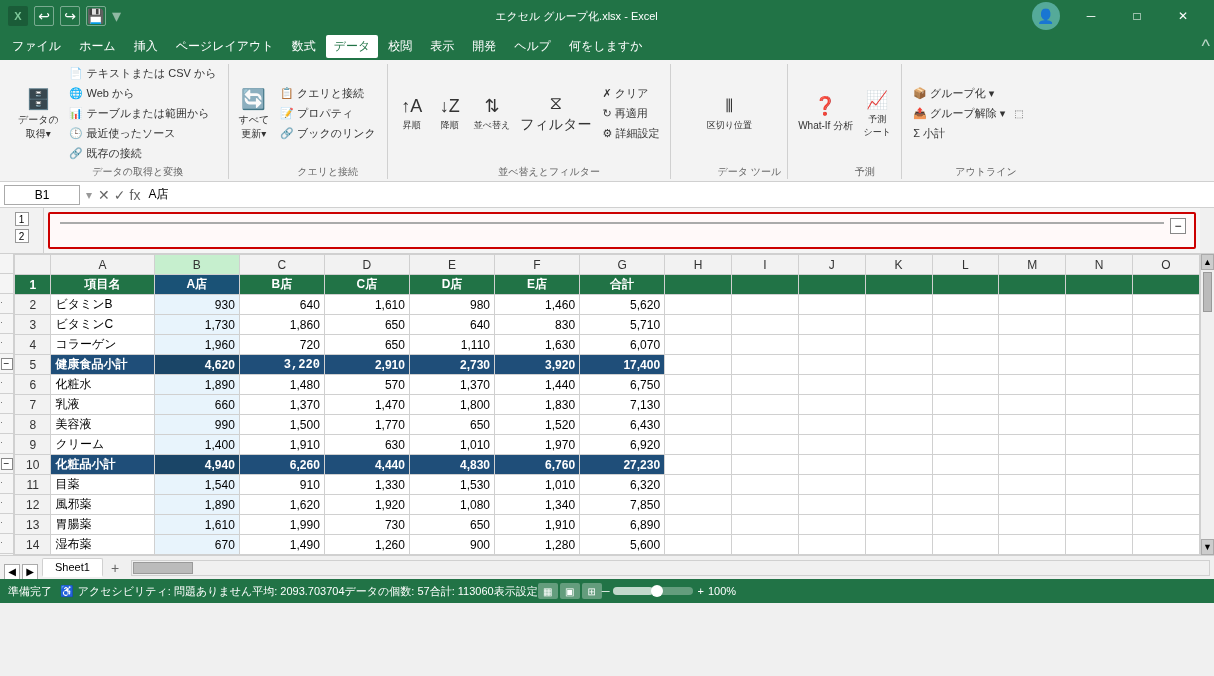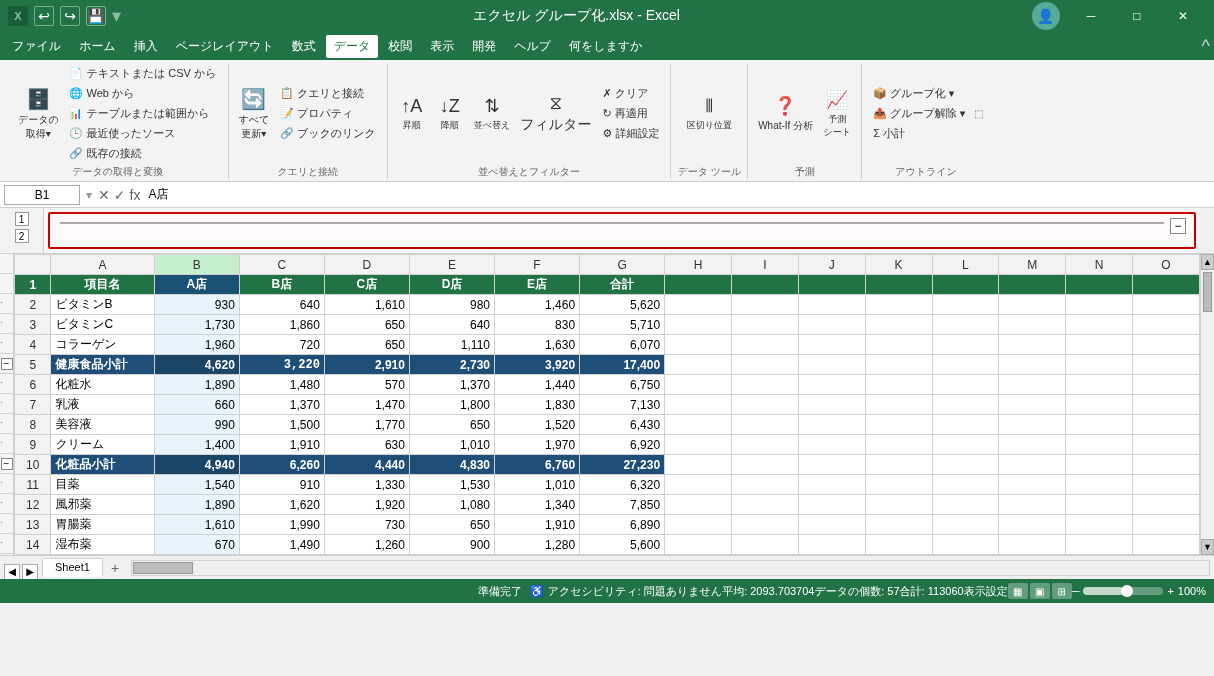--- a/index.html
+++ b/index.html
@@ -9,21 +9,21 @@
     .title-bar {
       background: #217346;
       color: white;
       height: 32px;
       display: flex;
       align-items: center;
       justify-content: space-between;
       padding: 0 8px;
     }
     .title-bar-left { display: flex; align-items: center; gap: 6px; }
-    .title-bar-center { font-size: 14px; }
+    .title-bar-center { font-size: 11px; }
     .title-bar-right { display: flex; align-items: center; gap: 8px; }
     .title-icon { width: 20px; height: 20px; background: #1a5c38; border-radius: 2px; display: flex; align-items: center; justify-content: center; font-size: 11px; color: #7ec89a; font-weight: bold; }
     .title-btn { width: 20px; height: 20px; border: 1px solid rgba(255,255,255,0.4); border-radius: 2px; display: flex; align-items: center; justify-content: center; cursor: pointer; font-size: 14px; color: white; }
     .win-btn { width: 46px; height: 32px; display: flex; align-items: center; justify-content: center; cursor: pointer; font-size: 12px; color: white; }
 
     
     .menu-bar {
       background: #217346;
       height: 28px;
       display: flex;
@@ -64,20 +64,21 @@
       display: flex;
       align-items: center;
       gap: 2px;
       flex: 1;
     }
     .ribbon-label {
       font-size: 10px;
       color: #666;
       margin-top: 2px;
       white-space: nowrap;
+      margin-left: 40px;
     }
     .rb-btn {
       display: flex;
       flex-direction: column;
       align-items: center;
       justify-content: center;
       padding: 2px 4px;
       border-radius: 2px;
       cursor: pointer;
       font-size: 10px;
@@ -189,21 +190,21 @@
       text-align: center;
     }
 
     
     .status-bar {
       background: #217346;
       color: white;
       height: 24px;
       display: flex;
       align-items: center;
-      justify-content: flex-end;
+      justify-content: flex-start;
       padding: 0 8px;
       font-size: 11px;
     }
     .status-left { display: flex; align-items: center; gap: 8px; }
     .status-right { display: flex; align-items: center; gap: 0; }
     .status-view-btns { display: flex; gap: 2px; }
     .status-view-btn { width: 20px; height: 16px; background: rgba(255,255,255,0.3); display: flex; align-items: center; justify-content: center; border-radius: 2px; cursor: pointer; font-size: 10px; color: white; }
     .sheet-tab {
       padding: 2px 12px;
       border: 1px solid #d0d0d0;

